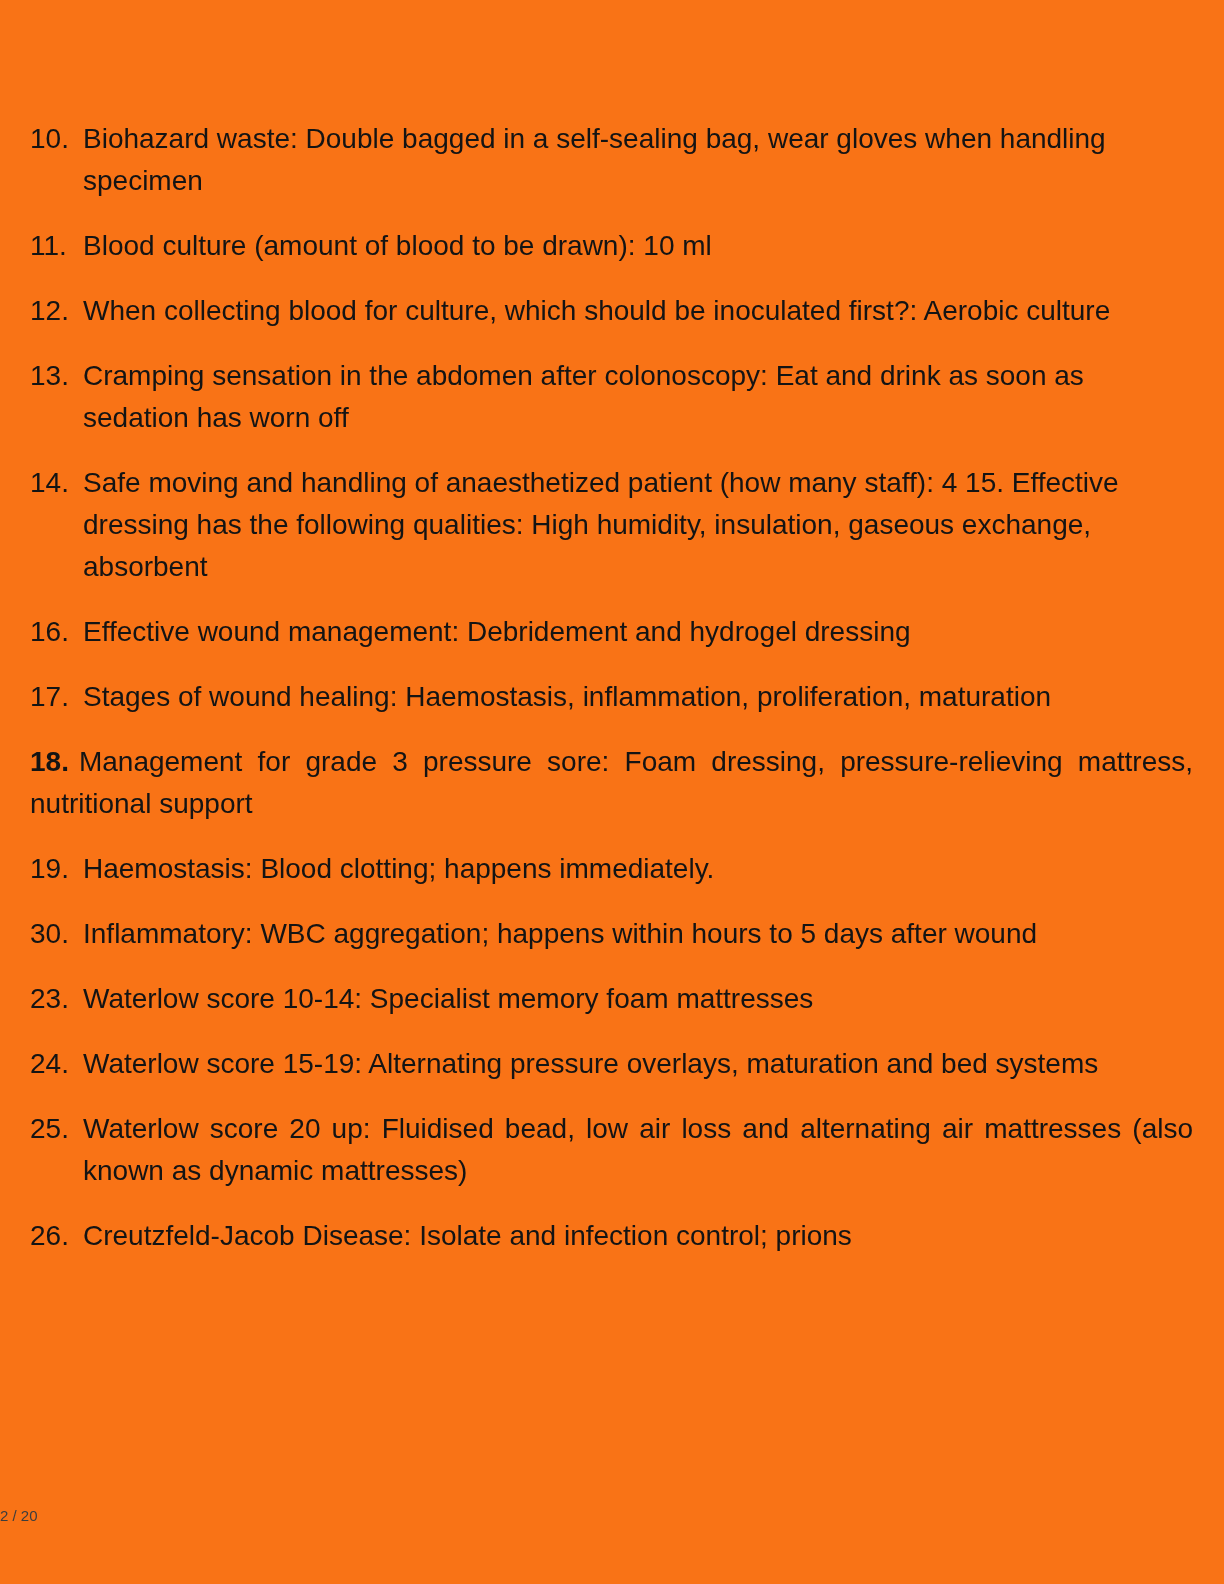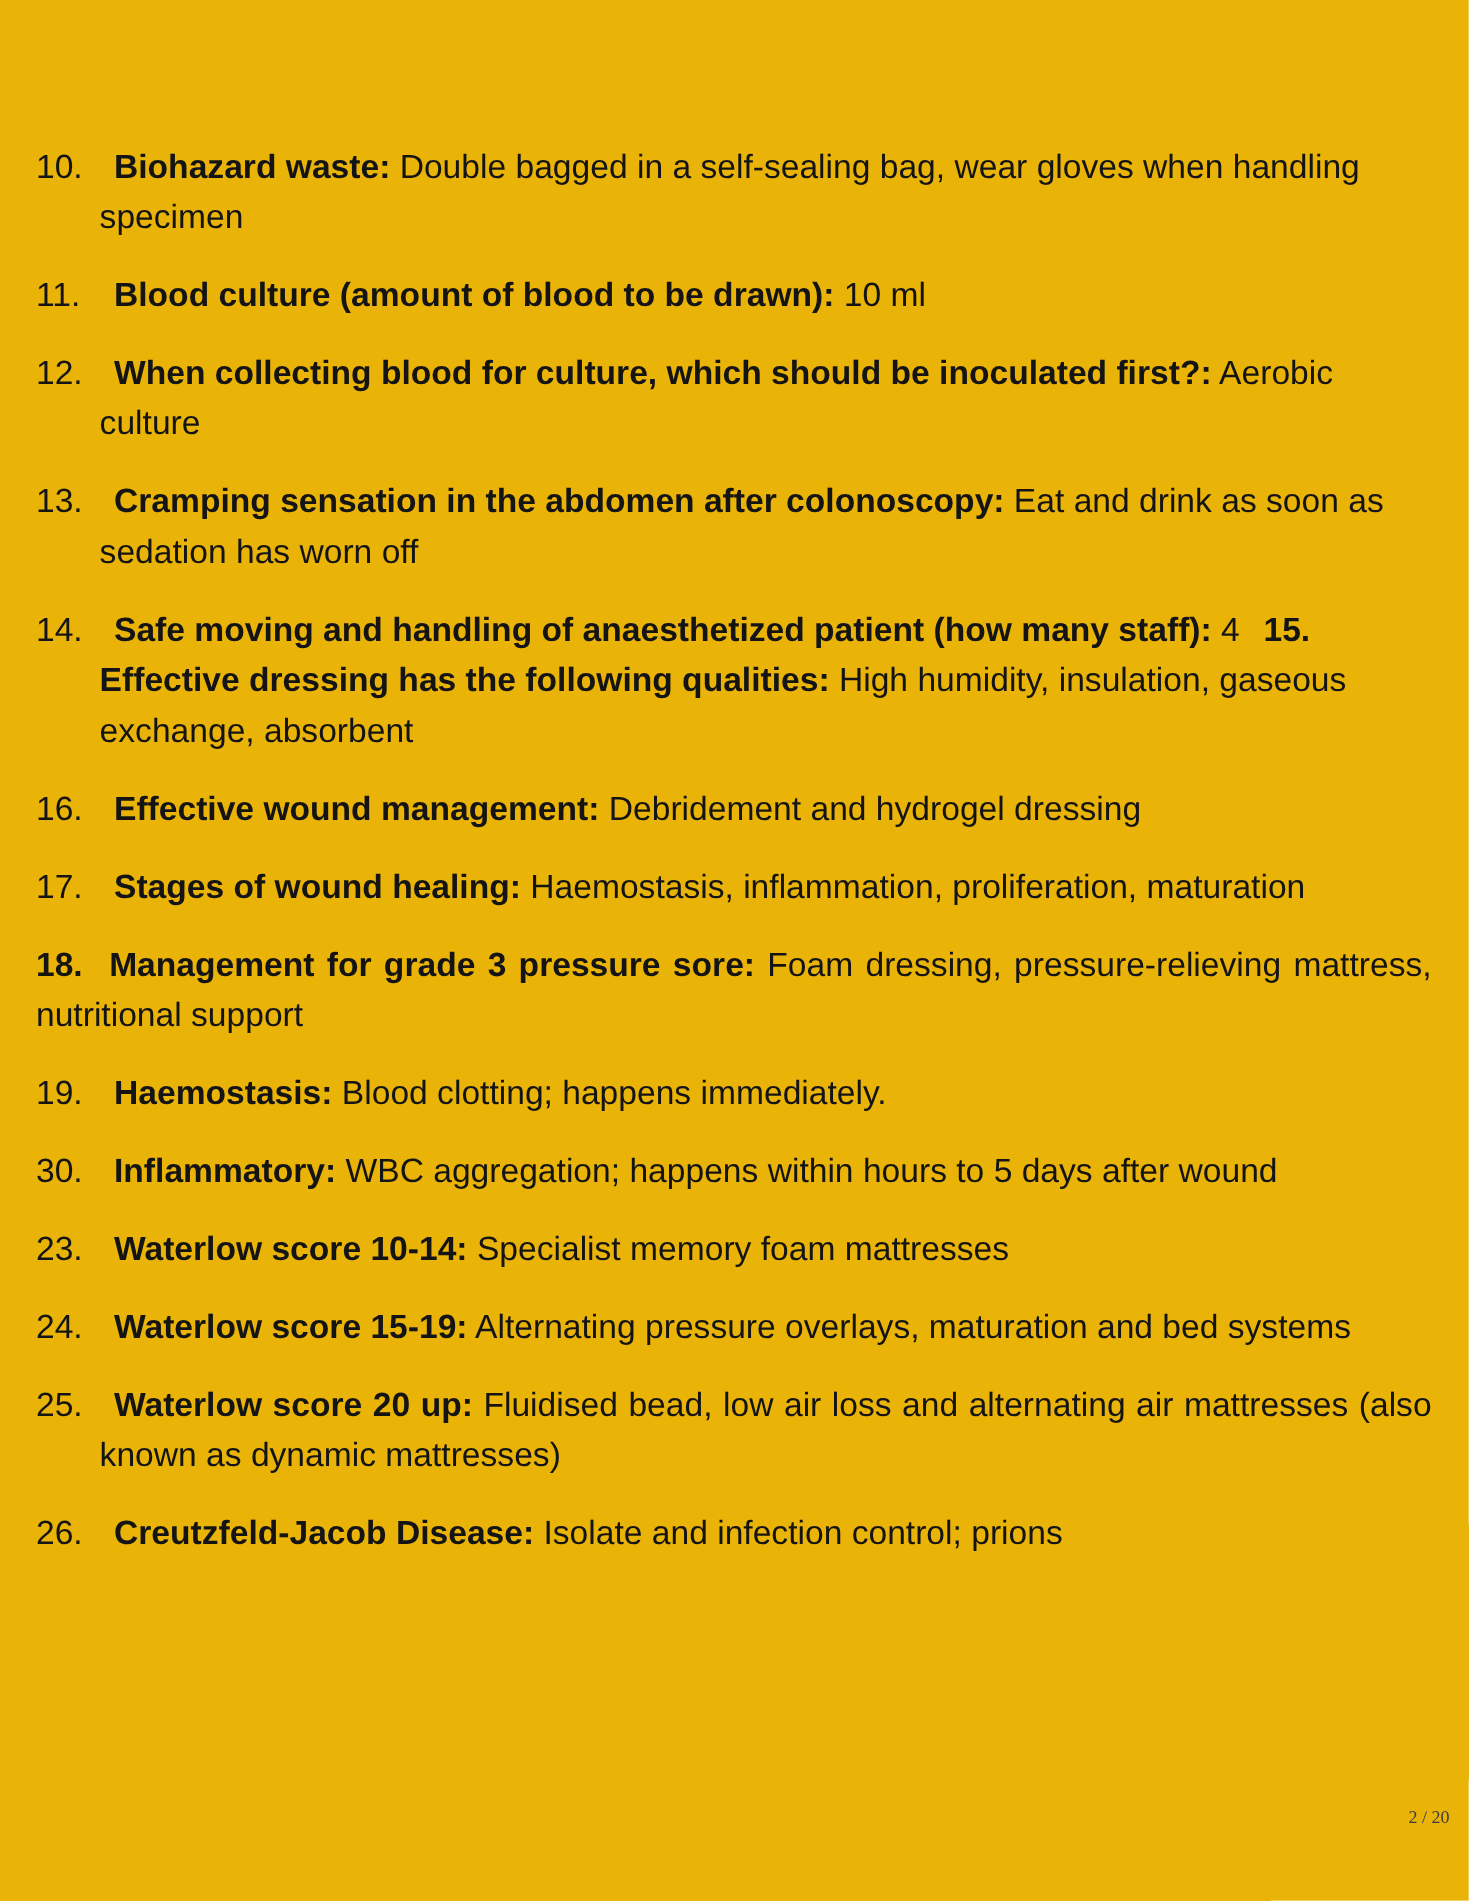--- a/index.html
+++ b/index.html
@@ -4,21 +4,21 @@
 <style>
   html, body {
     margin: 0;
     padding: 0;
     background: #ffffff;
   }
   .page {
     position: relative;
     width: 1224px;
     height: 1584px;
-    background: #eab308;
+    background: #f97316;
     font-family: "Liberation Sans", "DejaVu Sans", sans-serif;
     color: #141414;
     overflow: hidden;
   }
   .content {
     position: absolute;
     left: 30px;
     right: 31px;
     top: 118px;
   }
@@ -39,32 +39,31 @@
   }
   .item.paragraph .num {
     position: static;
     font-weight: 700;
     margin-right: 10px;
   }
   .item.justify {
     text-align: justify;
   }
   b {
-    font-weight: 700;
-    margin-left: 12px;
+    font-weight: 400;
   }
   .footer {
     position: absolute;
     left: 0;
     right: 16px;
     bottom: 60px;
-    text-align: right;
+    text-align: left;
     font-size: 15px;
     color: #3d3d3d;
-    font-family: Liberation Serif, serif;
+    font-family: Liberation Sans, sans-serif;
   }
 </style>
 </head>
 <body>
 
 <div class="page">
   <div class="content">
       <div class="item"><span class="num">10.</span><b>Biohazard waste:</b><span> Double bagged in a self-sealing bag, wear gloves when handling specimen</span></div>
       <div class="item"><span class="num">11.</span><b>Blood culture (amount of blood to be drawn):</b><span> 10 ml</span></div>
       <div class="item"><span class="num">12.</span><b>When collecting blood for culture, which should be inoculated first?:</b><span> Aerobic culture</span></div>

